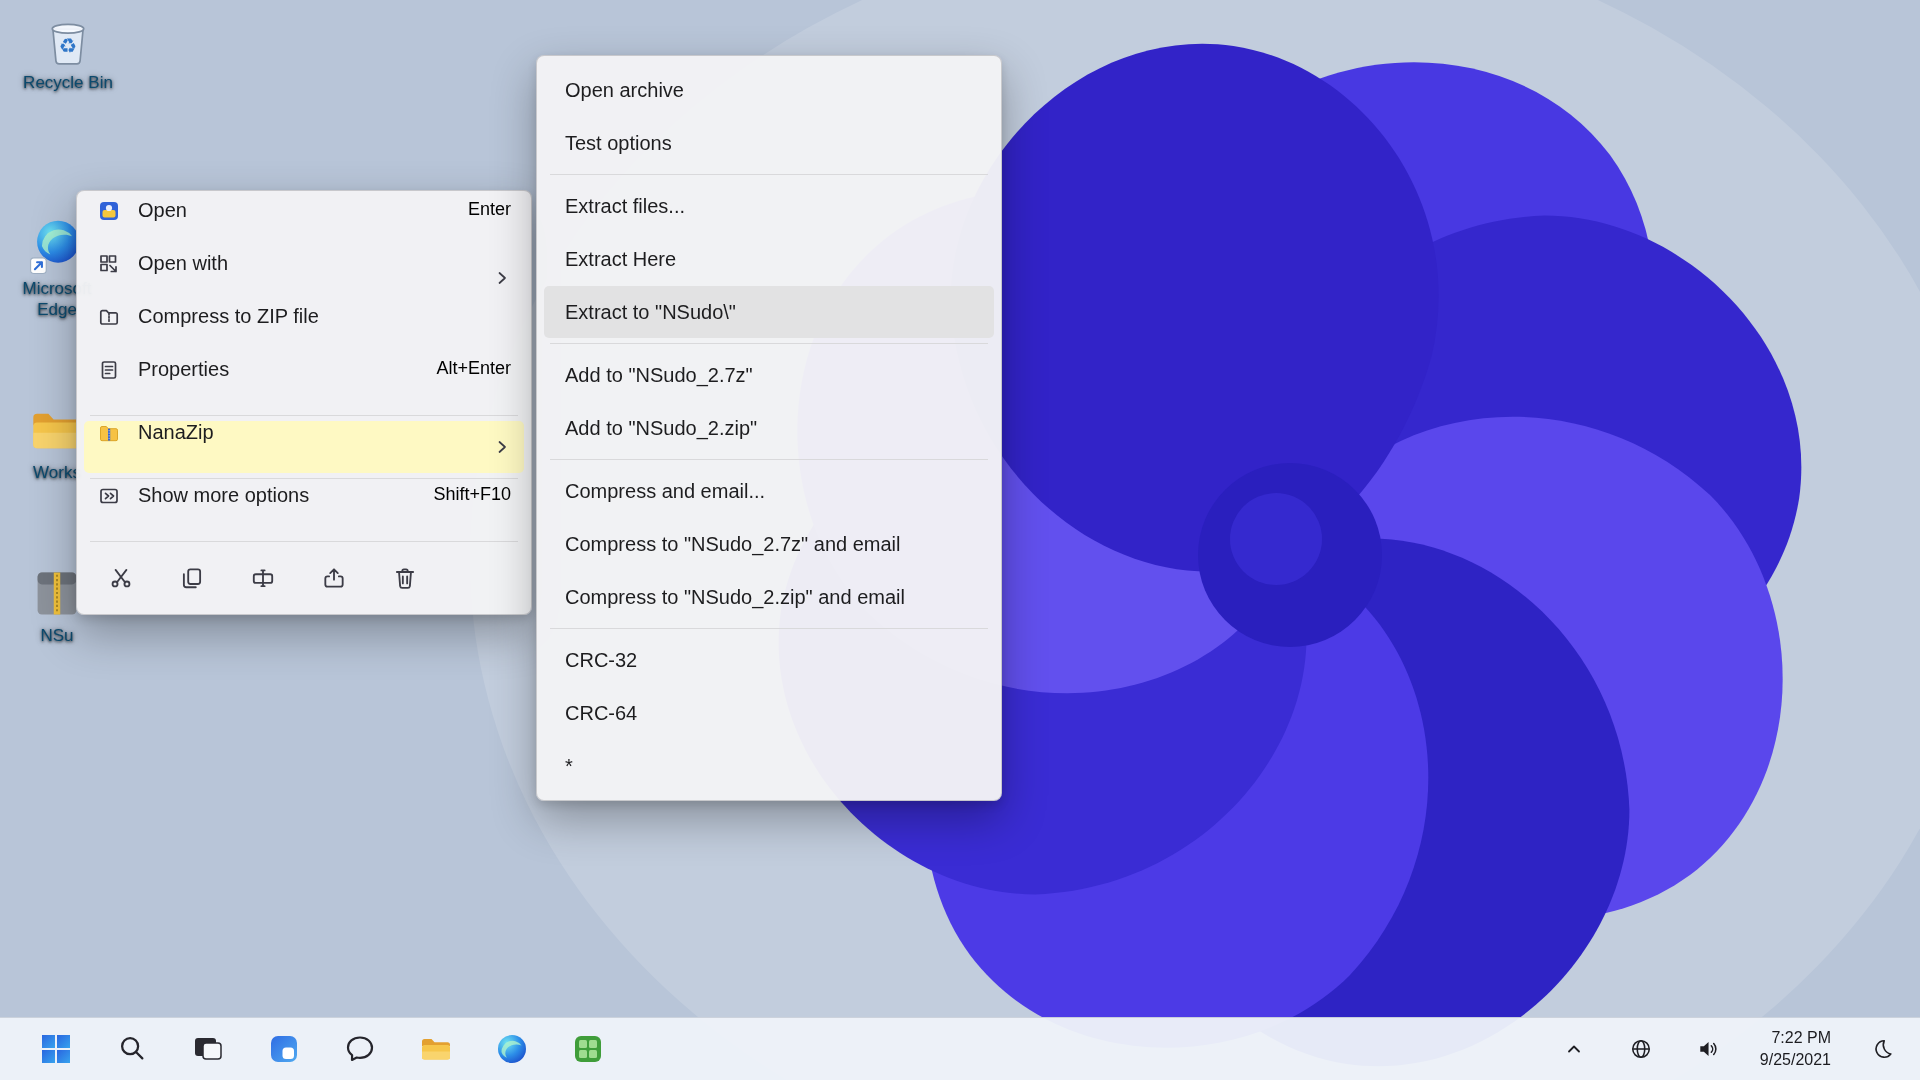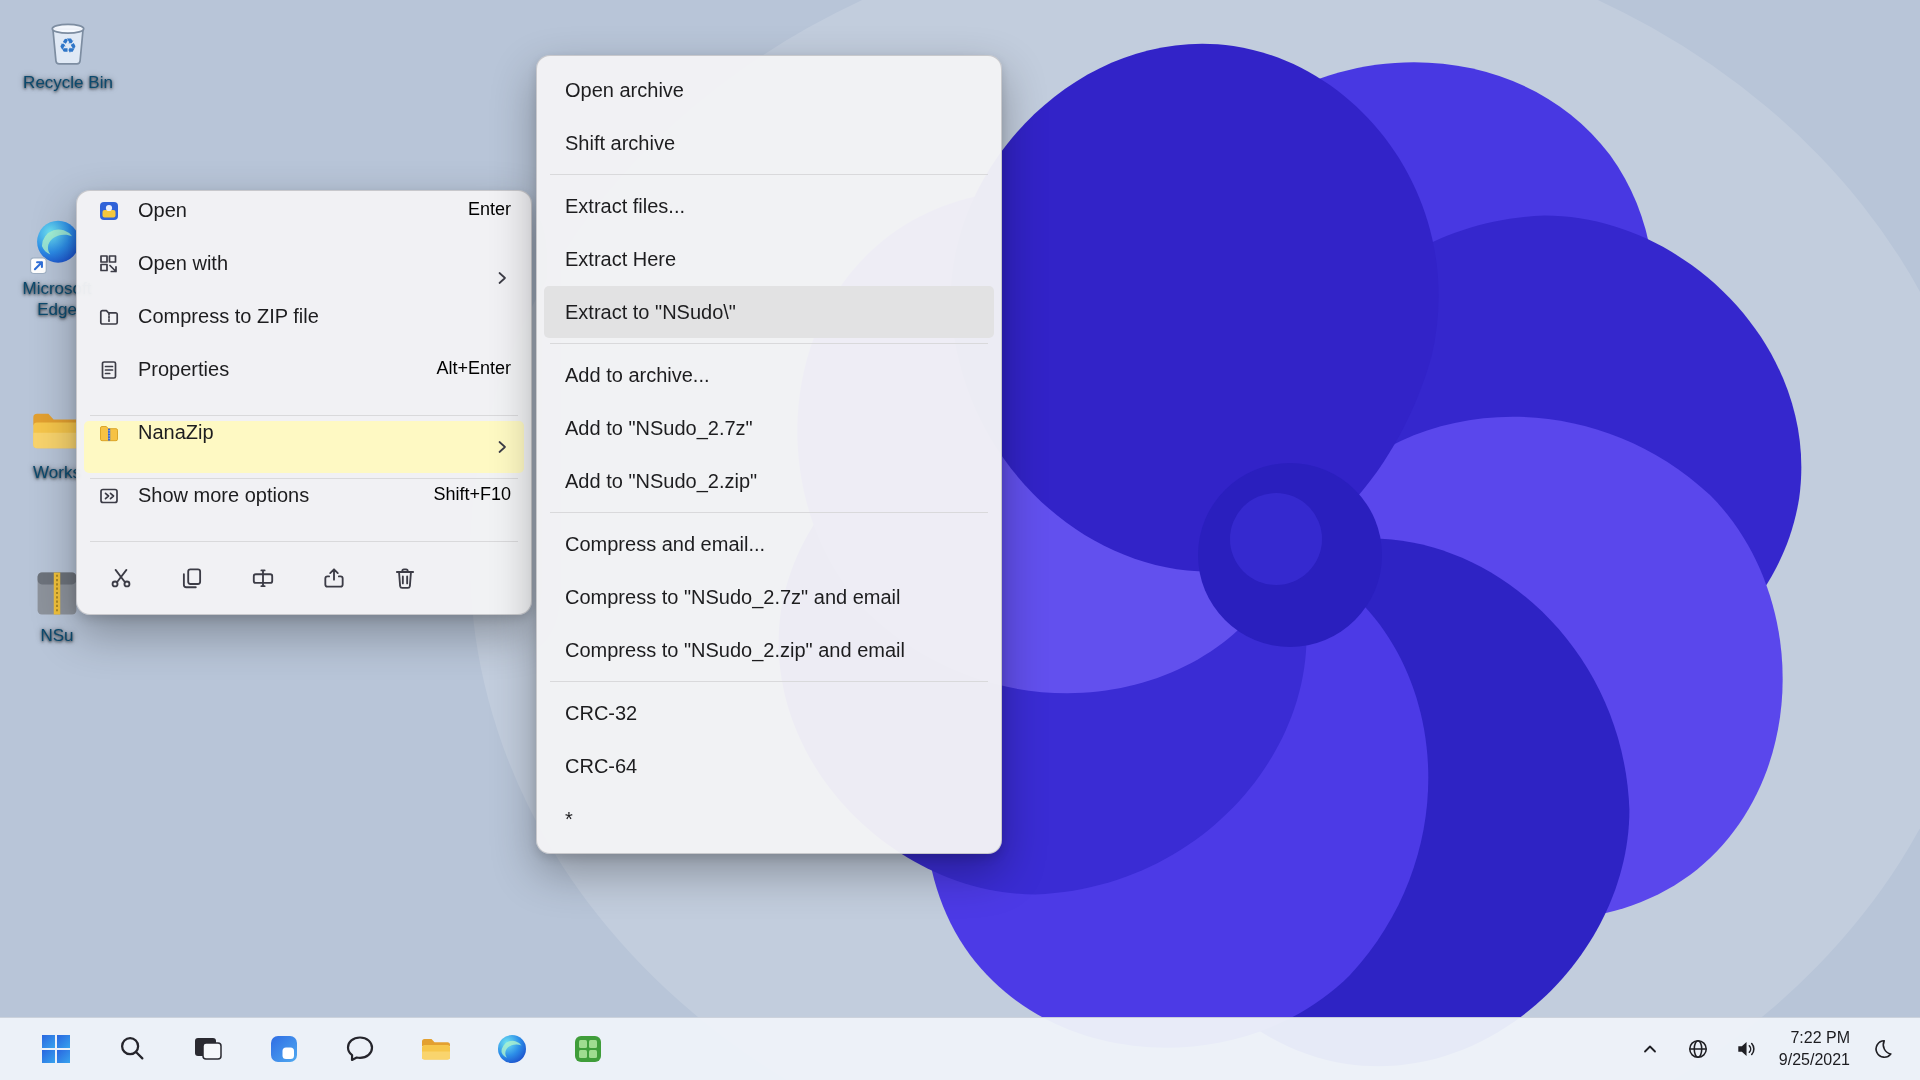--- a/index.html
+++ b/index.html
@@ -6,21 +6,21 @@
     font-family:"Liberation Sans",sans-serif;background:#b8c5d8;position:relative;}
   
   .wallpaper{position:absolute;inset:0;z-index:0;}
   
   .desktop-icon{position:absolute;width:104px;display:flex;flex-direction:column;
     align-items:center;gap:5px;z-index:2;cursor:default;}
   .desktop-icon .dlabel{color:#0c4a6e;font-size:17px;line-height:1.22;text-align:center;
     text-shadow:0 1px 3px rgba(0,0,0,0.78),0 0 6px rgba(0,0,0,0.35);max-width:100px;word-wrap:break-word;}
   
   .menu{position:absolute;background:rgba(243,243,245,0.97);border:1px solid rgba(150,150,155,0.45);
-    border-radius:14px;box-shadow:0 18px 45px rgba(0,0,0,0.30),0 4px 10px rgba(0,0,0,0.12);
+    border-radius:8px;box-shadow:0 18px 45px rgba(0,0,0,0.30),0 4px 10px rgba(0,0,0,0.12);
     padding:7px 0;z-index:40;color:#1d1d1f;}
   .menu-item{display:flex;height:52px;margin:1px 7px;padding:0 13px;
     border-radius:5px;font-size:20px;}
   .menu-item.highlight{background:#fef9c3;}
   .mi-icon{width:24px;height:24px;margin-right:17px;flex:none;display:flex;
     align-items:center;justify-content:center;}
   .mi-label{flex:1;white-space:nowrap;}
   .mi-shortcut{margin-left:auto;color:#000000;font-size:18px;padding-left:20px;}
   .mi-chevron{margin-left:auto;display:flex;align-items:center;}
   .separator{height:1px;background:#d9d9db;margin:5px 13px;}
@@ -30,21 +30,21 @@
   .sub-item{display:flex;align-items:center;height:52px;margin:1px 7px;padding:0 21px;
     border-radius:5px;font-size:20px;white-space:nowrap;}
   .sub-item.highlight{background:#e2e2e3;}
   
   .taskbar{position:absolute;left:0;right:0;bottom:0;height:62px;z-index:50;
     background:rgba(238,243,249,0.96);border-top:1px solid rgba(120,130,148,0.28);
     display:flex;align-items:center;}
   .tb-apps{display:flex;align-items:center;gap:28px;padding-left:32px;}
   .tb-app{width:48px;height:48px;border-radius:6px;display:flex;align-items:center;
     justify-content:center;}
-  .tb-tray{margin-left:auto;display:flex;align-items:center;gap:6px;padding-right:16px;}
+  .tb-tray{margin-left:auto;display:flex;align-items:center;gap:25px;padding-right:16px;}
   .tray-btn{height:44px;min-width:34px;border-radius:6px;display:flex;align-items:center;
     justify-content:center;padding:0 4px;}
   .clock{display:flex;flex-direction:column;align-items:flex-end;justify-content:center;
     font-size:16px;color:#1c1c20;line-height:1.35;padding:2px 6px;border-radius:6px;}
   .lnicon{stroke:#3c3c46;stroke-width:1.7;fill:none;stroke-linecap:round;stroke-linejoin:round;}
 </style>
 </head>
 <body>
 
 <svg class="wallpaper" viewBox="0 0 1920 1080" preserveAspectRatio="none">
@@ -246,36 +246,33 @@
         </svg>
     </span>
   </div>
 </div>
 
 <div class="menu" id="nanazip-submenu" style="left:536px;top:55px;width:464px;">
   <div class="sub-item">
       <span>Open archive</span>
     </div>
   <div class="sub-item">
-      <span>Shift archive</span>
+      <span>Test options</span>
     </div>
   <div class="separator"></div>
   <div class="sub-item">
       <span>Extract files...</span>
     </div>
   <div class="sub-item">
       <span>Extract Here</span>
     </div>
   <div class="sub-item highlight">
       <span>Extract to "NSudo\"</span>
     </div>
   <div class="separator"></div>
-  <div class="sub-item">
-      <span>Add to archive...</span>
-    </div>
   <div class="sub-item">
       <span>Add to "NSudo_2.7z"</span>
     </div>
   <div class="sub-item">
       <span>Add to "NSudo_2.zip"</span>
     </div>
   <div class="separator"></div>
   <div class="sub-item">
       <span>Compress and email...</span>
     </div>

